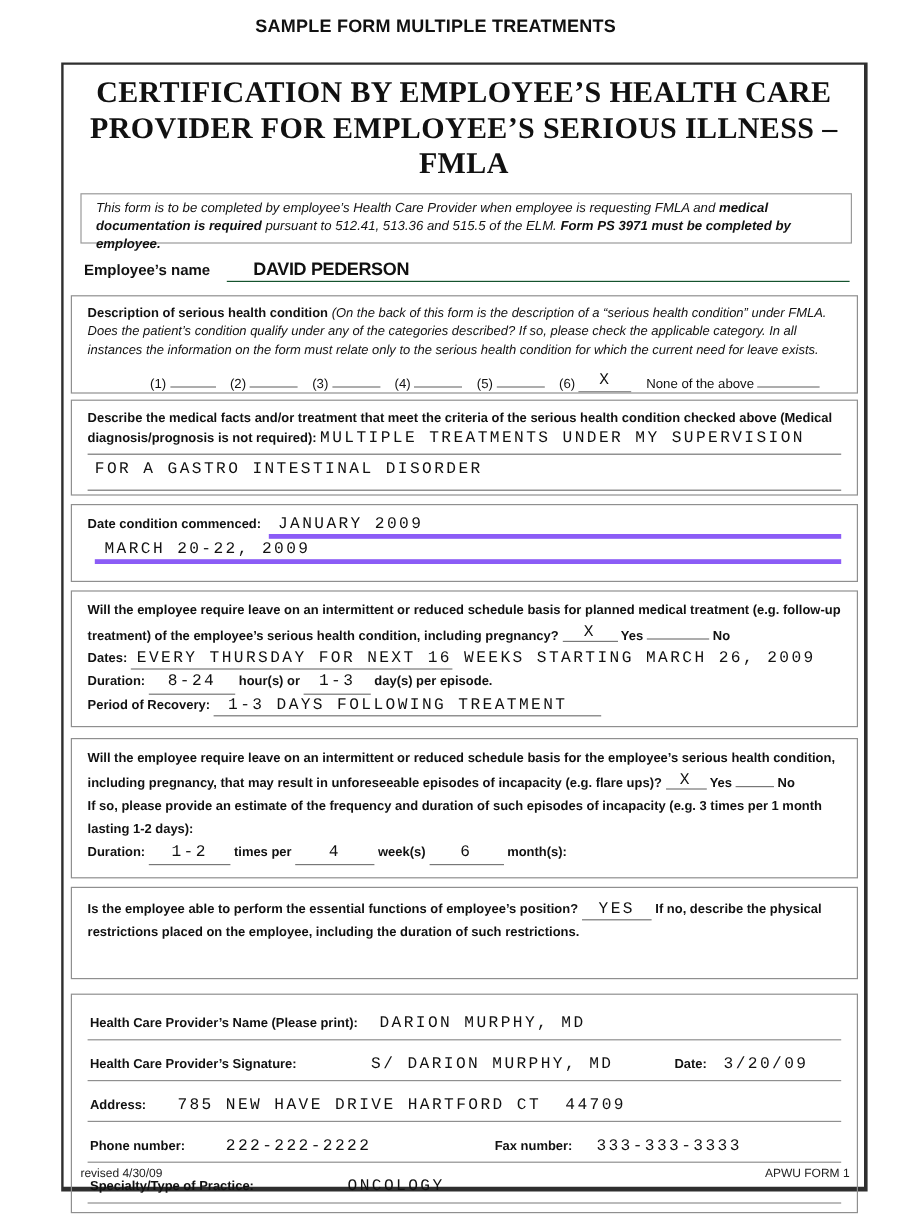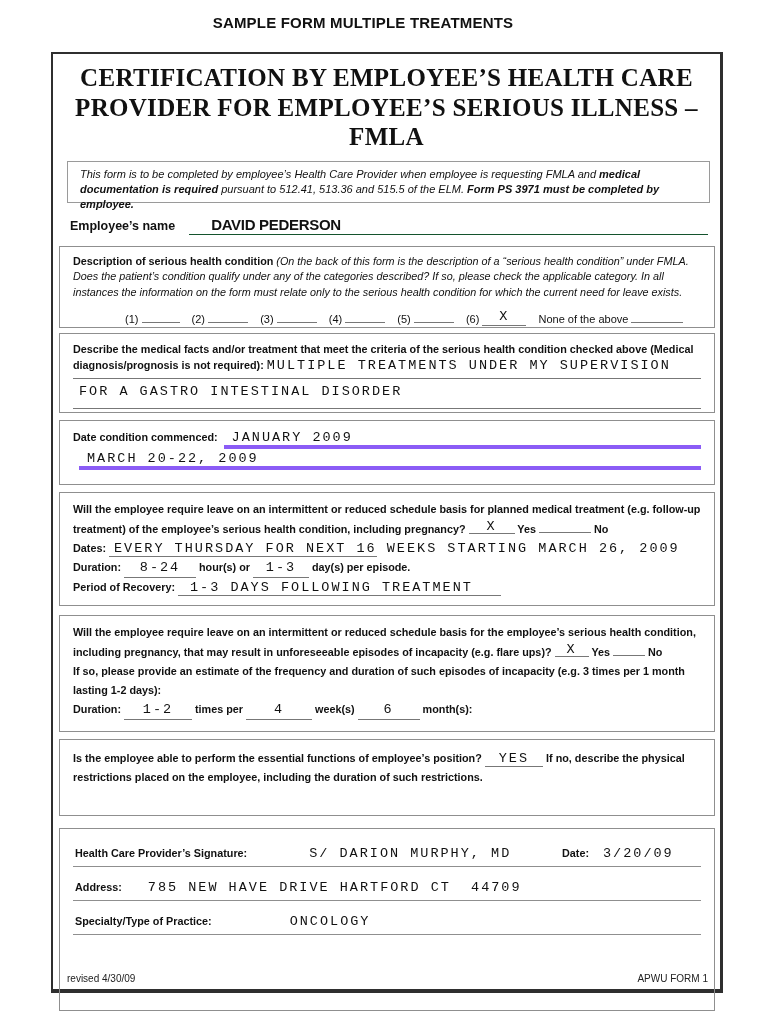--- a/index.html
+++ b/index.html
@@ -170,30 +170,40 @@
   <div class="fbox b6">
     <div class="q">
       <span>Is the employee able to perform the essential functions of employee’s position? </span><span class="mono fill" style="padding:0 14px">YES</span><span> If no, describe the physical restrictions placed on the employee, including the duration of such restrictions.</span>
     </div>
     <div class="ul-line" style="margin-top:14px"></div>
 
   </div>
 
   <div class="fbox b7">
     <div class="prow">
+      <span class="lab">Health Care Provider’s Name (Please print):</span>
+      <span class="mono grow" style="margin-left:18px">DARION MURPHY, MD</span>
+    </div>
+    <div class="prow">
       <span class="lab">Health Care Provider’s Signature:</span>
       <span class="mono" style="flex:1;margin-left:62px">S/ DARION MURPHY, MD</span>
       <span class="lab">Date:</span>
       <span class="mono" style="width:96px;margin-left:14px">3/20/09</span>
     </div>
     <div class="prow">
       <span class="lab">Address:</span>
       <span class="mono grow" style="margin-left:26px">785 NEW HAVE DRIVE HARTFORD CT  44709</span>
     </div>
     <div class="prow">
+      <span class="lab">Phone number:</span>
+      <span class="mono" style="width:224px;margin-left:34px">222-222-2222</span>
+      <span class="lab">Fax number:</span>
+      <span class="mono grow" style="margin-left:20px">333-333-3333</span>
+    </div>
+    <div class="prow">
       <span class="lab">Specialty/Type of Practice:</span>
       <span class="mono grow" style="margin-left:78px">ONCOLOGY</span>
     </div>
   </div>
 
   <div class="sheet-footer">
     <span>revised 4/30/09</span>
     <span>APWU FORM 1</span>
   </div>
 

